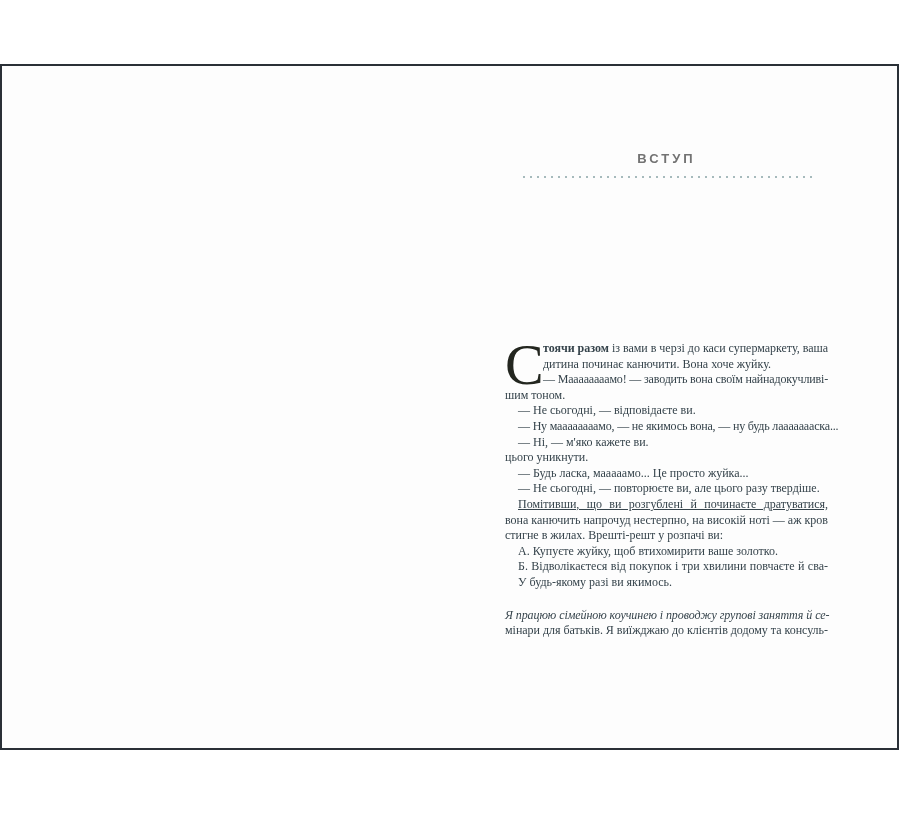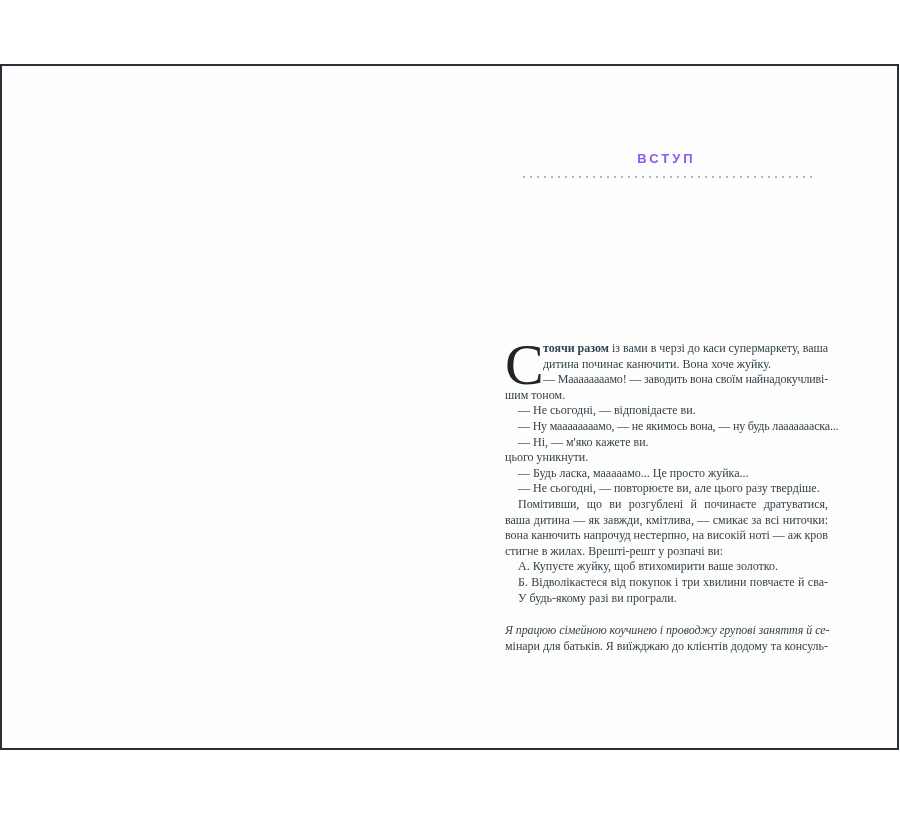--- a/index.html
+++ b/index.html
@@ -5,21 +5,21 @@
   html,body{margin:0;padding:0;background:#ffffff;}
   .canvas{position:relative;width:900px;height:817px;background:#ffffff;overflow:hidden;
           font-family:"Liberation Serif","DejaVu Serif",serif;}
   .frame{position:absolute;left:0;top:64px;width:899px;height:686px;box-sizing:border-box;
          border:2px solid #2a3037;background:#fdfdfd;}
   .page{position:absolute;top:0;height:100%;}
   .page-left{left:0;width:50%;}
   .page-right{right:0;width:50%;}
   .chapter-header{position:absolute;left:505px;top:151px;width:323px;height:18px;
         text-align:center;font-family:"Liberation Sans","DejaVu Sans",sans-serif;
-        font-size:13px;font-weight:700;letter-spacing:3px;color:#8b5cf6;}
+        font-size:13px;font-weight:700;letter-spacing:3px;color:#737373;}
   .dotted-rule{position:absolute;left:523px;top:176px;width:290px;height:2px;
         background-image:repeating-linear-gradient(to right,#a6babc 0 1.8px,transparent 1.8px 7px);}
   .text-block{position:absolute;left:505px;top:341px;width:323px;color:#35434b;
         font-size:12px;}
   .drop-cap{position:absolute;left:0;top:1px;width:38px;font-size:58px;line-height:46px;
         color:#23261f;font-weight:400;}
   .bline{height:15.6px;line-height:15.6px;white-space:nowrap;}
   .bline.para{padding-left:13px;}
   .bline.dropcap{padding-left:38px;}
   .bline.gap{margin-top:17px;font-style:italic;}
@@ -44,24 +44,23 @@
         <div class="bline dropcap" style="letter-spacing: -0.0144676px;"><span><b>тоячи разом</b> із вами в черзі до каси супермаркету, ваша</span></div>
         <div class="bline dropcap"><span>дитина починає канючити. Вона хоче жуйку.</span></div>
         <div class="bline dropcap" style="letter-spacing: -0.167668px; text-align: right;"><span>— Маааааааамо! — заводить вона своїм найнадокучливі-</span></div>
         <div class="bline none"><span>шим тоном.</span></div>
         <div class="bline para"><span>— Не сьогодні, — відповідаєте ви.</span></div>
         <div class="bline para" style="letter-spacing: -0.180469px;"><span>— Ну маааааааамо, — не якимось вона, — ну будь лаааааааска...</span></div>
         <div class="bline para"><span>— Ні, — м'яко кажете ви.</span></div>
         <div class="bline none"><span>цього уникнути.</span></div>
         <div class="bline para"><span>— Будь ласка, мааааамо... Це просто жуйка...</span></div>
         <div class="bline para"><span>— Не сьогодні, — повторюєте ви, але цього разу твердіше.</span></div>
-        <div class="bline para" style="word-spacing: 4.36979px;"><span>Помітивши, що ви розгублені й починаєте дратуватися,</span></div>
-        <div class="bline none" style="word-spacing: 0.4125px;"><span>ваша дитина — як завжди, кмітлива, — смикає за всі ниточки:</span></div>
+        <div class="bline para" style="word-spacing: 4.36979px; text-decoration: underline;"><span>Помітивши, що ви розгублені й починаєте дратуватися,</span></div>
         <div class="bline none"><span>вона канючить напрочуд нестерпно, на високій ноті — аж кров</span></div>
         <div class="bline none"><span>стигне в жилах. Врешті-решт у розпачі ви:</span></div>
         <div class="bline para"><span>А. Купуєте жуйку, щоб втихомирити ваше золотко.</span></div>
         <div class="bline para" style="word-spacing: 0.428819px;"><span>Б. Відволікаєтеся від покупок і три хвилини повчаєте й сва-</span></div>
-        <div class="bline para"><span>У будь-якому разі ви програли.</span></div>
+        <div class="bline para"><span>У будь-якому разі ви якимось.</span></div>
         <div class="bline none gap" style="letter-spacing: -0.0691208px;"><span>Я працюю сімейною коучинею і проводжу групові заняття й се-</span></div>
         <div class="bline none" style="letter-spacing: -0.0253586px;"><span>мінари для батьків. Я виїжджаю до клієнтів додому та консуль-</span></div>
       </div>
   </div>
 </div>
 
 </body></html>

